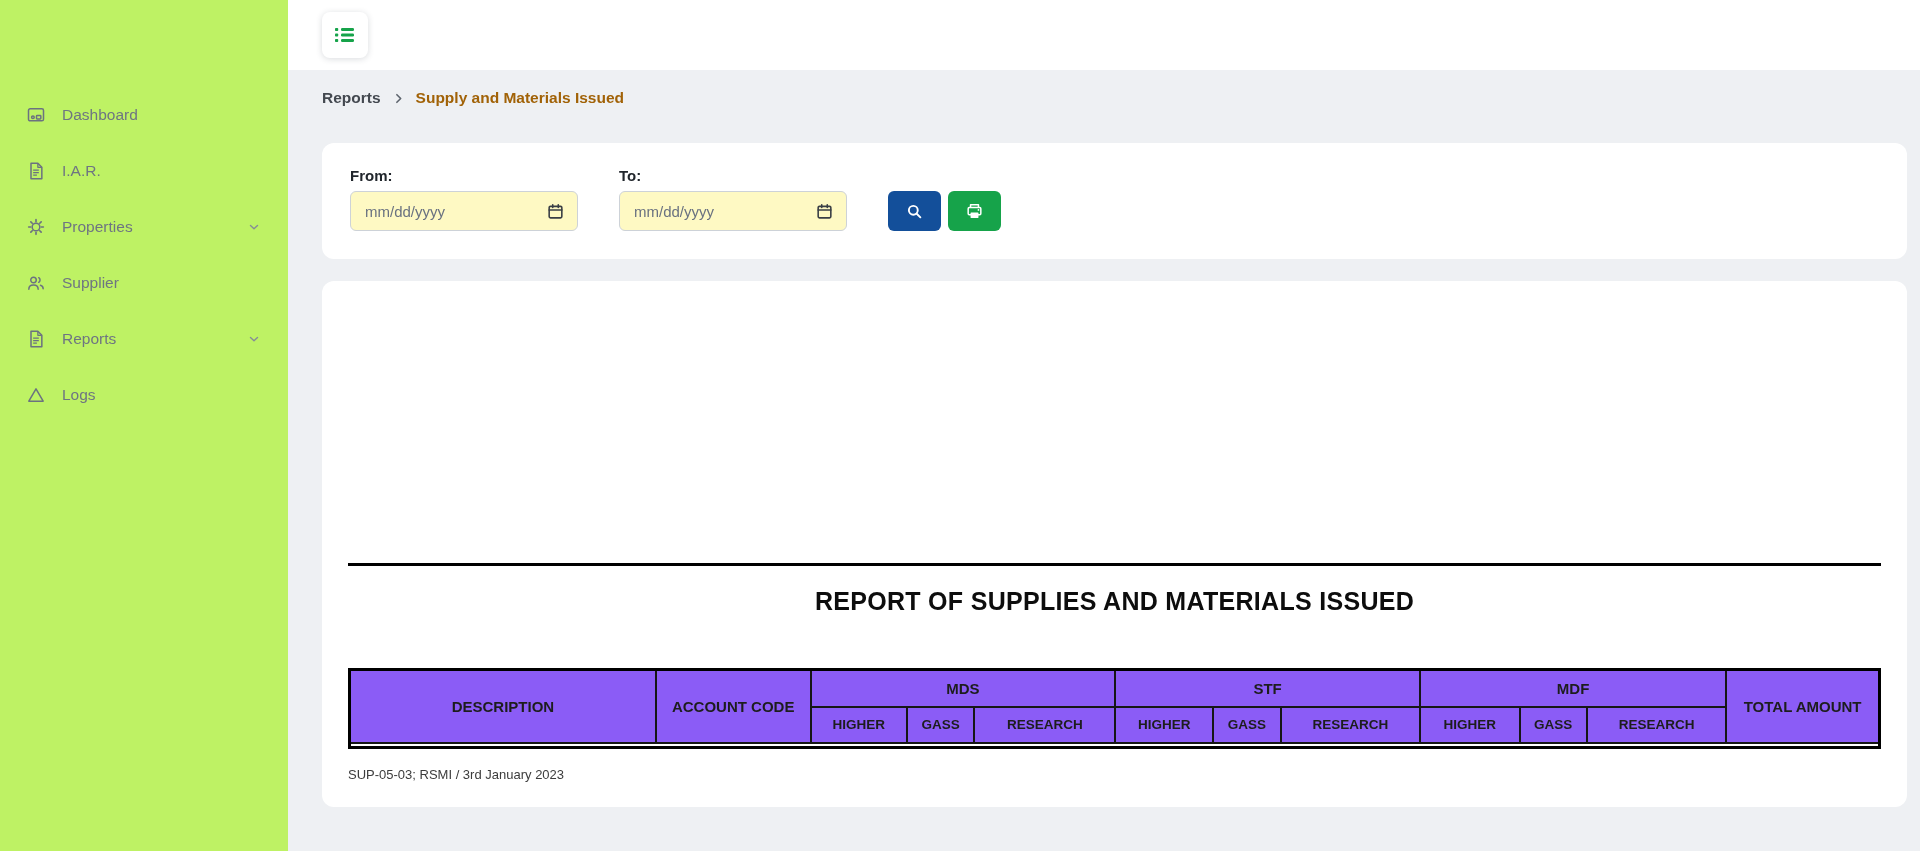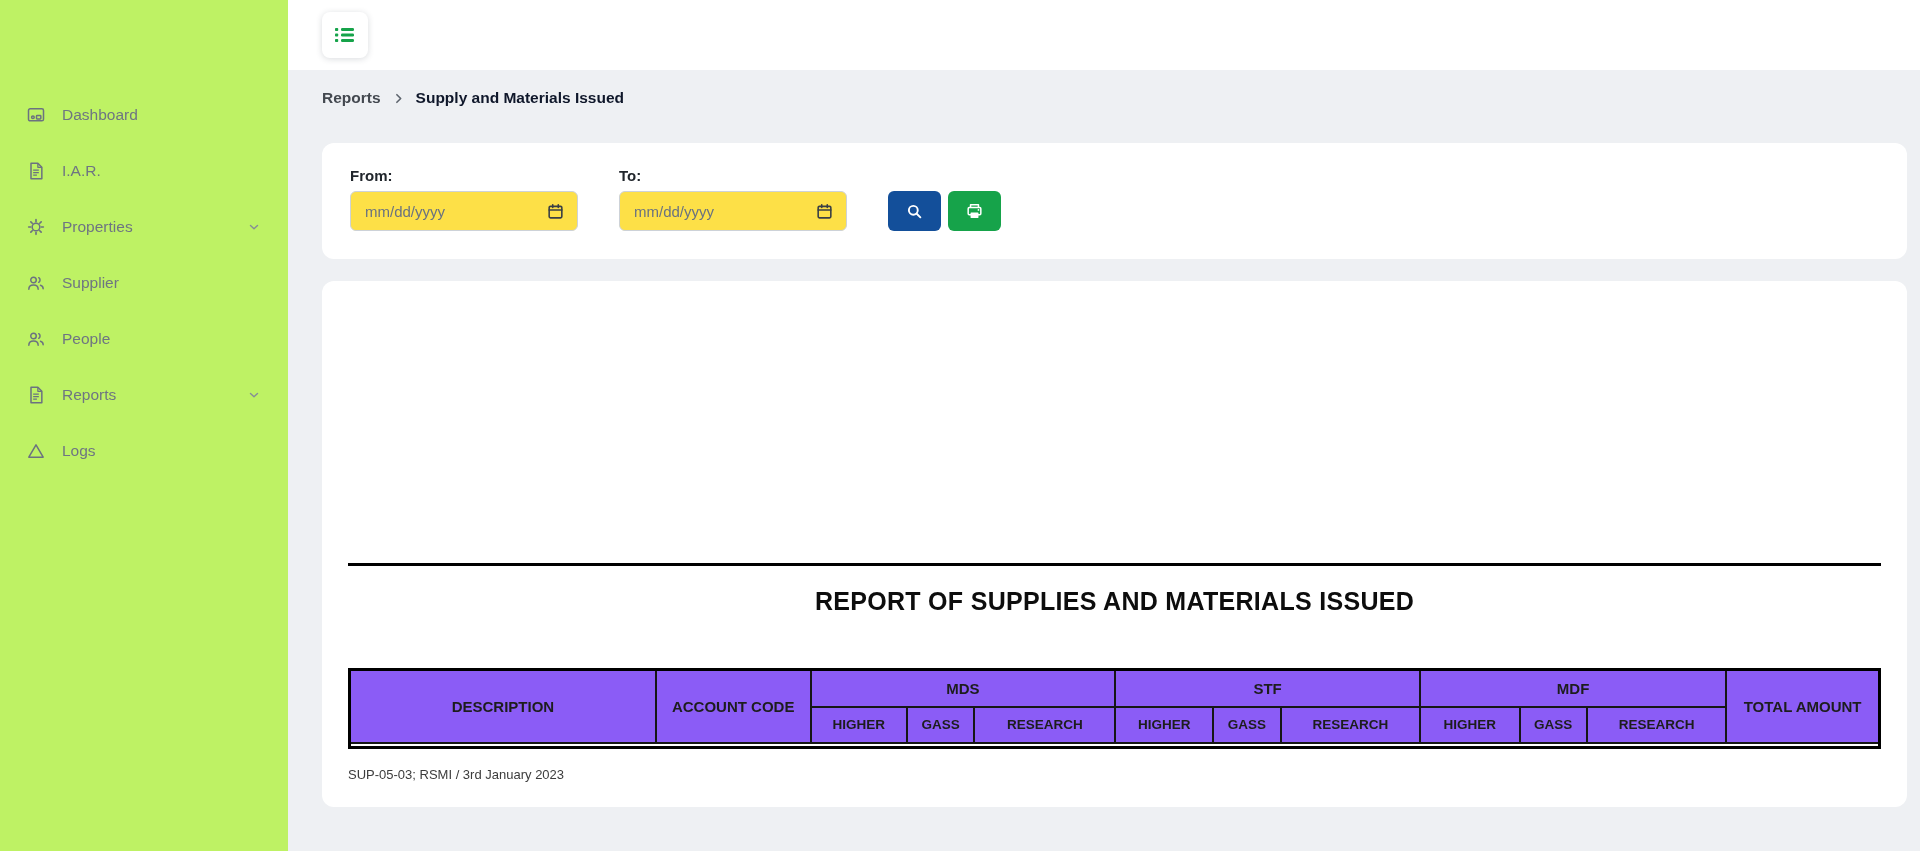--- a/index.html
+++ b/index.html
@@ -24,26 +24,26 @@
   .side-item { height:56px; display:flex; align-items:center; padding:0 27px 0 26px; cursor:pointer; color:#6e7582; }
   .side-item .icn { width:20px; height:20px; margin-right:16px; flex:none; display:block; }
   .side-item .lbl { font-size:15.5px; flex:1; color:#6e7582; }
   .side-item .chev { width:14px; height:14px; flex:none; }
 
   
   .main { position:absolute; left:288px; top:70px; right:0; bottom:0; padding:18px 13px 0 34px; }
 
   .breadcrumb { display:flex; align-items:center; gap:11px; height:20px; }
   .crumb-parent { font-weight:700; font-size:15.5px; color:#43484f; cursor:pointer; }
-  .crumb-current { font-weight:700; font-size:15.5px; color:#0f172a; }
+  .crumb-current { font-weight:700; font-size:15.5px; color:#a16207; }
 
   .filter-card { margin-top:35px; background:#fff; border-radius:12px; padding:24px 28px 28px; display:flex; align-items:flex-end; }
   .field-label { display:block; font-weight:700; font-size:15px; color:#21262c; margin-bottom:7px; }
   .date-input {
-    width:228px; height:40px; border:1px solid #cdd2d8; border-radius:6px; background:#fde047;
+    width:228px; height:40px; border:1px solid #cdd2d8; border-radius:6px; background:#fef9c3;
     display:flex; align-items:center; padding:0 12px 0 14px;gap:28px;
   }
   .date-input input {
     border:none; outline:none; flex:1; min-width:0; font-size:15px; color:#6a7280;
     font-family:inherit; background:transparent; padding:0;
   }
   .date-input input::placeholder { color:#6a7280; opacity:1; }
   .field-to { margin-left:41px; }
   .btn-group { margin-left:41px; display:flex; gap:7px; }
   .btn { width:53px; height:40px; border:none; border-radius:6px; display:flex; align-items:center; justify-content:center; cursor:pointer; }
@@ -130,31 +130,20 @@
         <svg width="20" height="20" viewBox="0 0 24 24" fill="none" stroke="#6b7280" stroke-width="1.8" stroke-linecap="round">
           <circle cx="9" cy="8.4" r="3.3"></circle>
           <path d="M3.4 19.4c0-3.1 2.5-5 5.6-5s5.6 1.9 5.6 5"></path>
           <path d="M15.3 5.6a3.3 3.3 0 0 1 0 5.6"></path>
           <path d="M17.4 14.7c2 .6 3.2 2.3 3.2 4.3"></path>
         </svg>
       </span>
       <span class="lbl">Supplier</span>
     </div>
 
-    <div class="side-item">
-      <span class="icn">
-        <svg width="20" height="20" viewBox="0 0 24 24" fill="none" stroke="#6b7280" stroke-width="1.8" stroke-linecap="round">
-          <circle cx="9" cy="8.4" r="3.3"></circle>
-          <path d="M3.4 19.4c0-3.1 2.5-5 5.6-5s5.6 1.9 5.6 5"></path>
-          <path d="M15.3 5.6a3.3 3.3 0 0 1 0 5.6"></path>
-          <path d="M17.4 14.7c2 .6 3.2 2.3 3.2 4.3"></path>
-        </svg>
-      </span>
-      <span class="lbl">People</span>
-    </div>
 
 
     <div class="side-item">
       <span class="icn">
         <svg width="20" height="20" viewBox="0 0 24 24" fill="none" stroke="#6b7280" stroke-width="1.8" stroke-linejoin="round">
           <path d="M6 2.8h8.2L19 7.6v13.6H6z"></path>
           <path d="M14.2 2.8v4.8H19" stroke-width="1.5"></path>
           <path d="M8.6 11h6.8M8.6 14h6.8M8.6 17h4.5" stroke-width="1.5"></path>
         </svg>
       </span>

